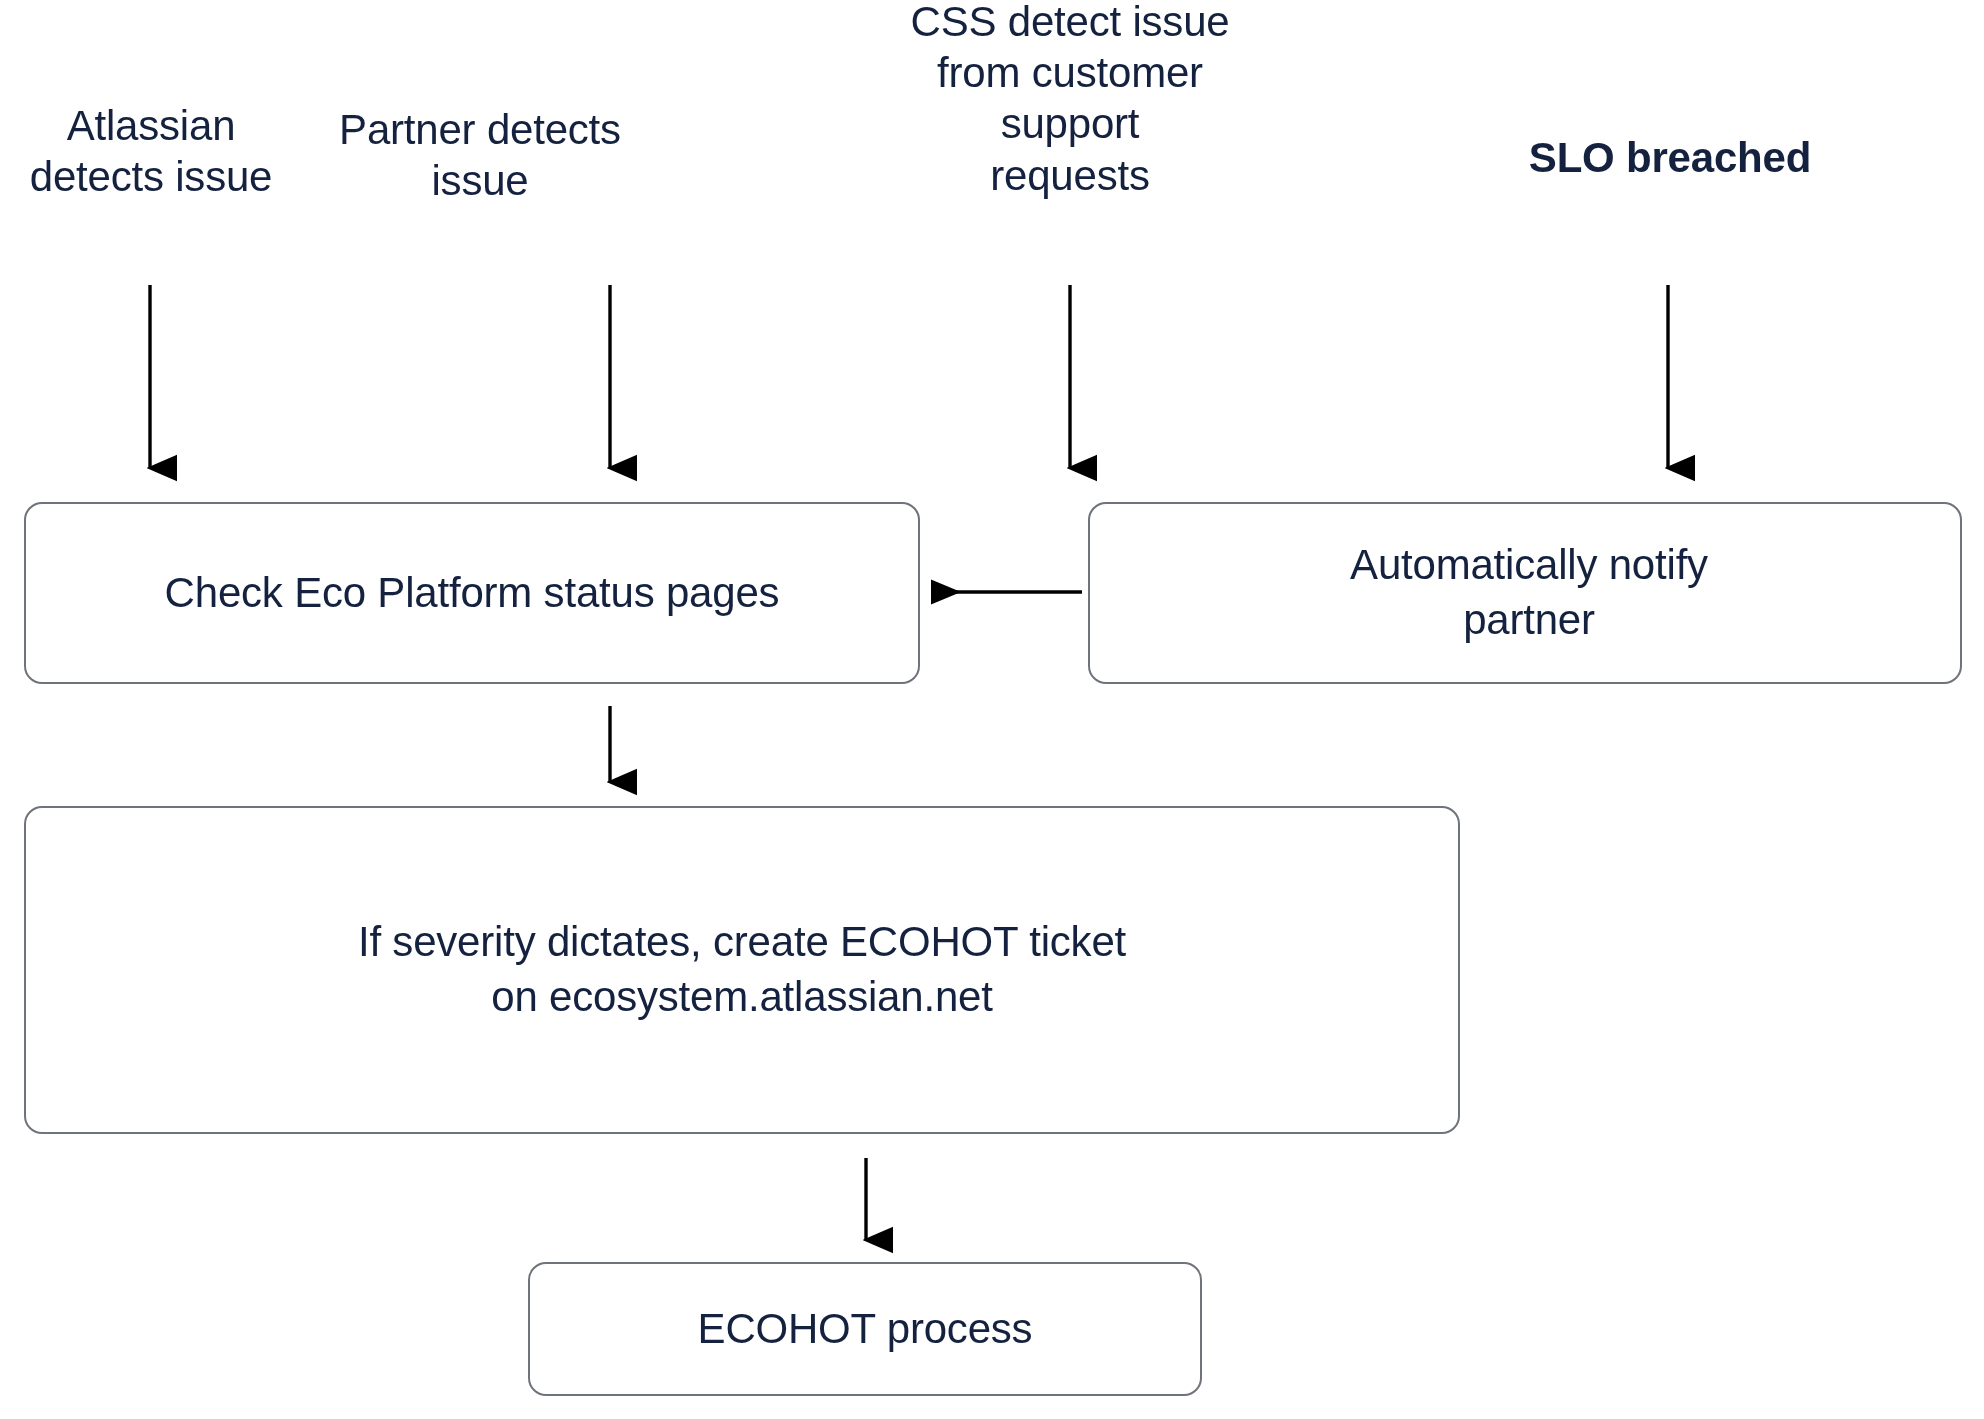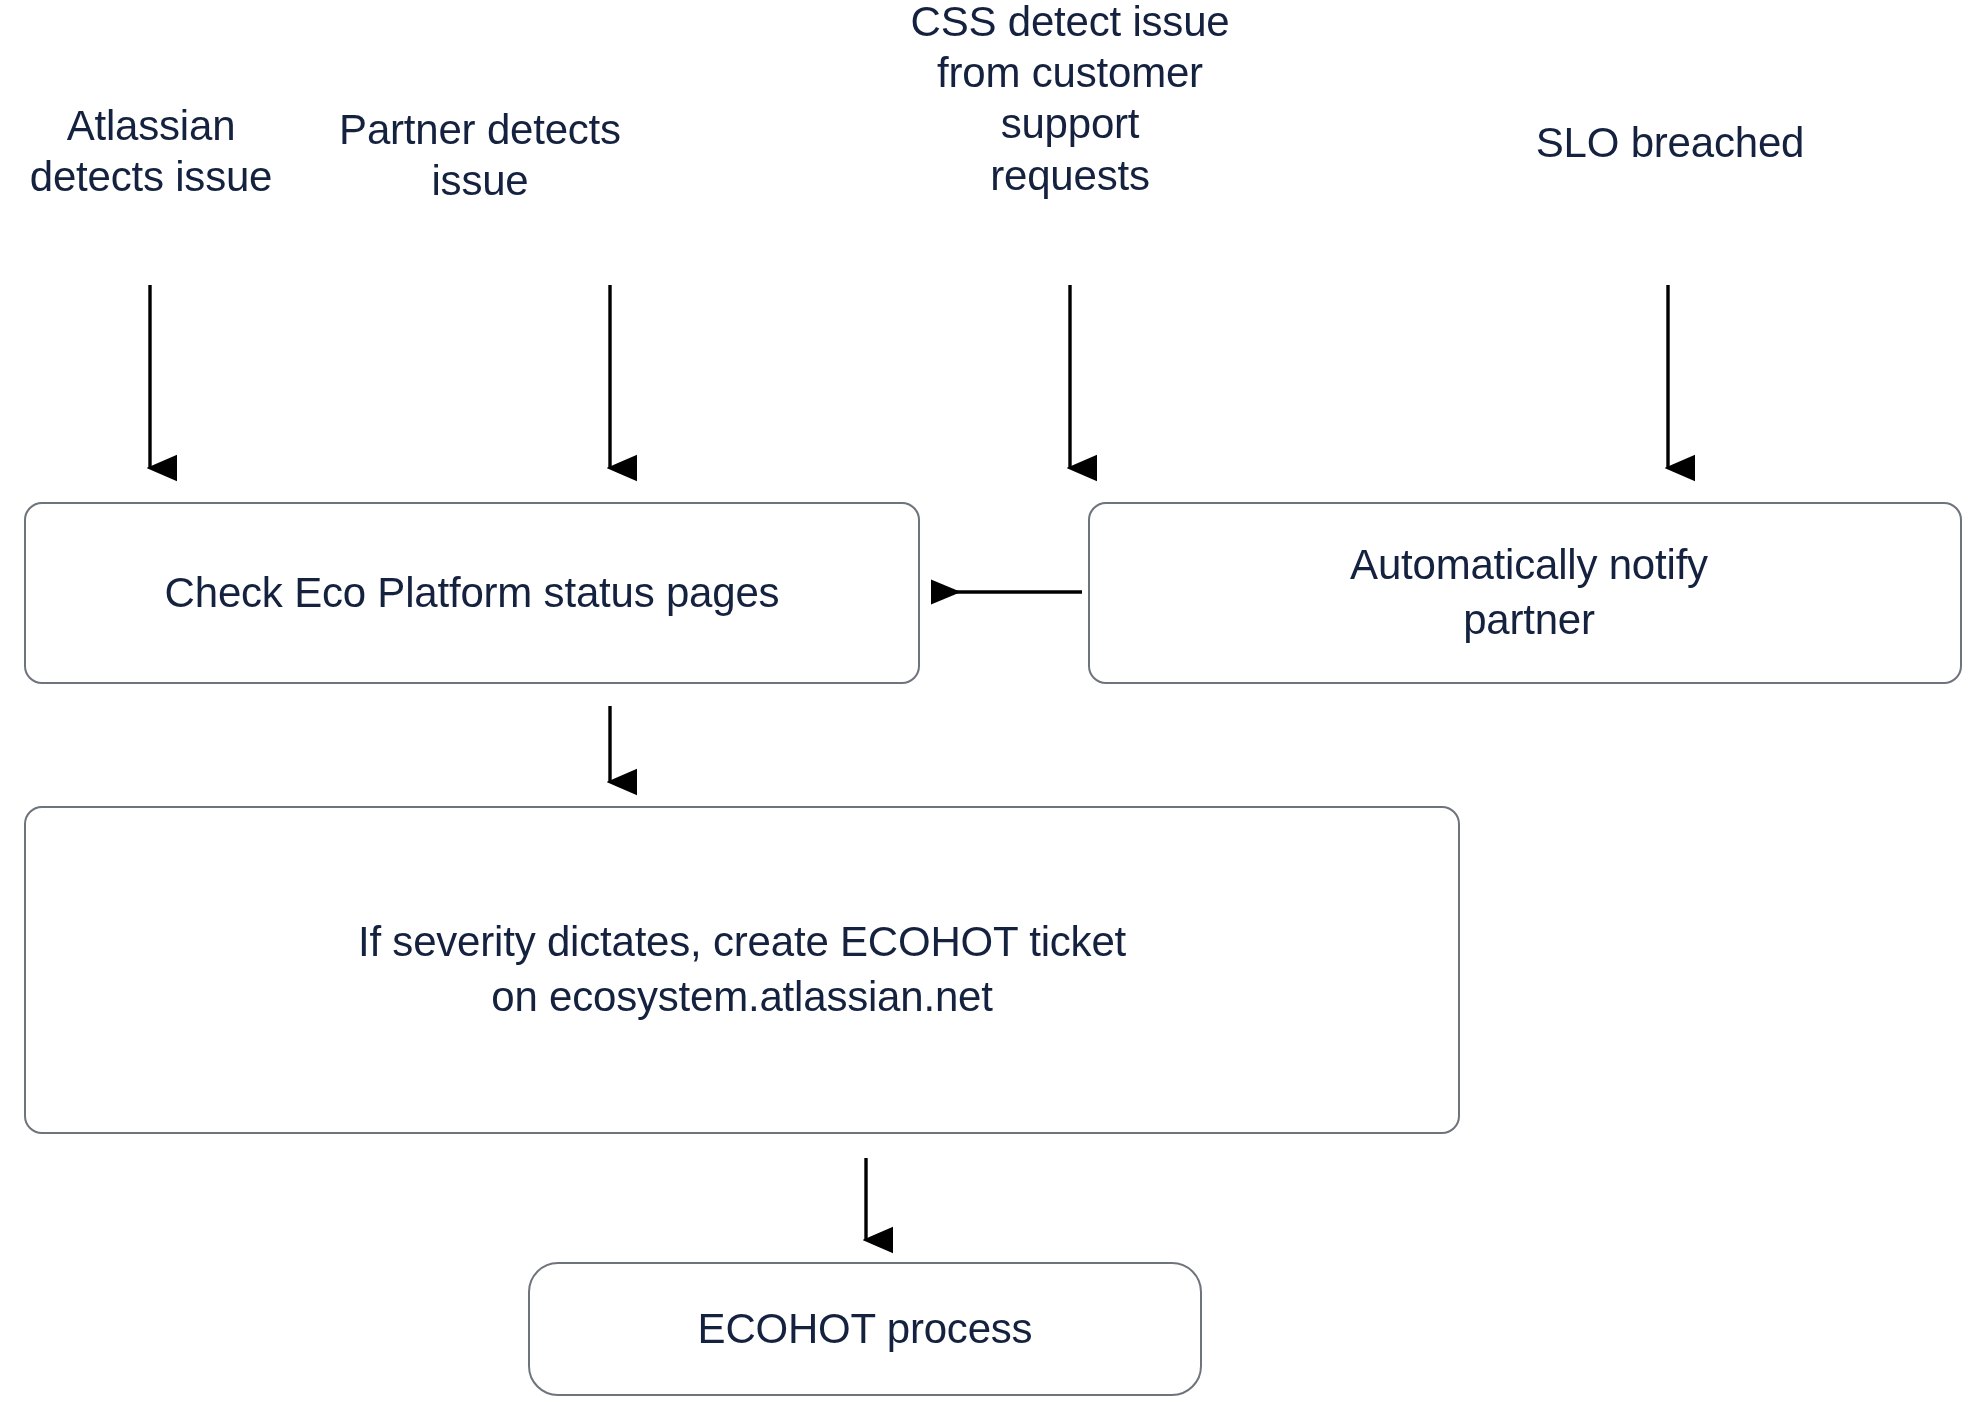--- a/index.html
+++ b/index.html
@@ -66,37 +66,37 @@
 detects issue</div>
 
   <div class="node-label" style="left:330px; top:104px; width:300px;">Partner detects
 issue</div>
 
   <div class="node-label" style="left:880px; top:-4px; width:380px;">CSS detect issue
 from customer
 support
 requests</div>
 
-  <div class="node-label" style="left:1450px; top:117px; width:440px;">SLO breached</div>
+  <div class="node-label" style="left:1450px; top:132px; width:440px;font-weight:bold;">SLO breached</div>
 
   <div class="box" style="left:24px; top:502px; width:896px; height:182px;">
     <span class="box-text">Check Eco Platform status pages</span>
   </div>
 
   <div class="box" style="left:1088px; top:502px; width:874px; height:182px;padding-left:8px;">
     <span class="box-text">Automatically notify
 partner</span>
   </div>
 
   <div class="box" style="left:24px; top:806px; width:1436px; height:328px;">
     <span class="box-text">If severity dictates, create ECOHOT ticket
 on ecosystem.atlassian.net</span>
   </div>
 
-  <div class="box" style="left:528px; top:1262px; width:674px; height:134px;border-radius:30px;">
+  <div class="box" style="left:528px; top:1262px; width:674px; height:134px;">
     <span class="box-text">ECOHOT process</span>
   </div>
 
   <svg class="arrow-layer" viewBox="0 0 1984 1419" xmlns="http://www.w3.org/2000/svg">
     <defs>
       <marker id="arrowhead-down" markerWidth="9" markerHeight="9" refX="4.5" refY="8" orient="auto" markerUnits="strokeWidth">
         <path d="M 0.6 0 L 4.5 9 L 8.4 0 Z" fill="#000000"></path>
       </marker>
       <marker id="arrowhead-left" markerWidth="9" markerHeight="9" refX="8" refY="4.5" orient="auto" markerUnits="strokeWidth">
         <path d="M 9 0.8 L 0 4.5 L 9 8.2 Z" fill="#000000"></path>

